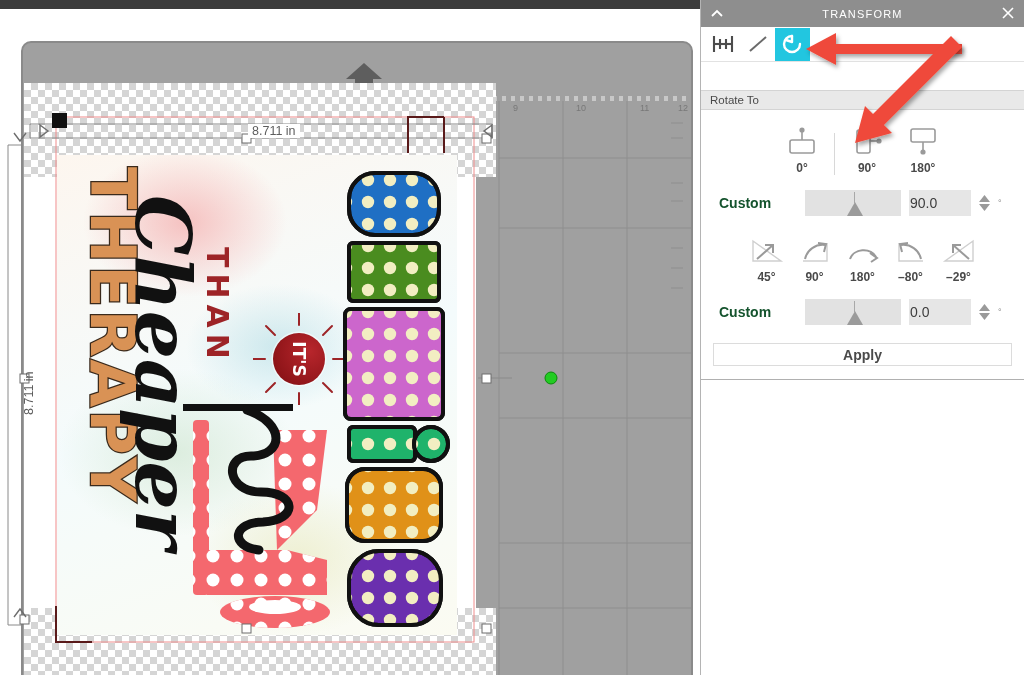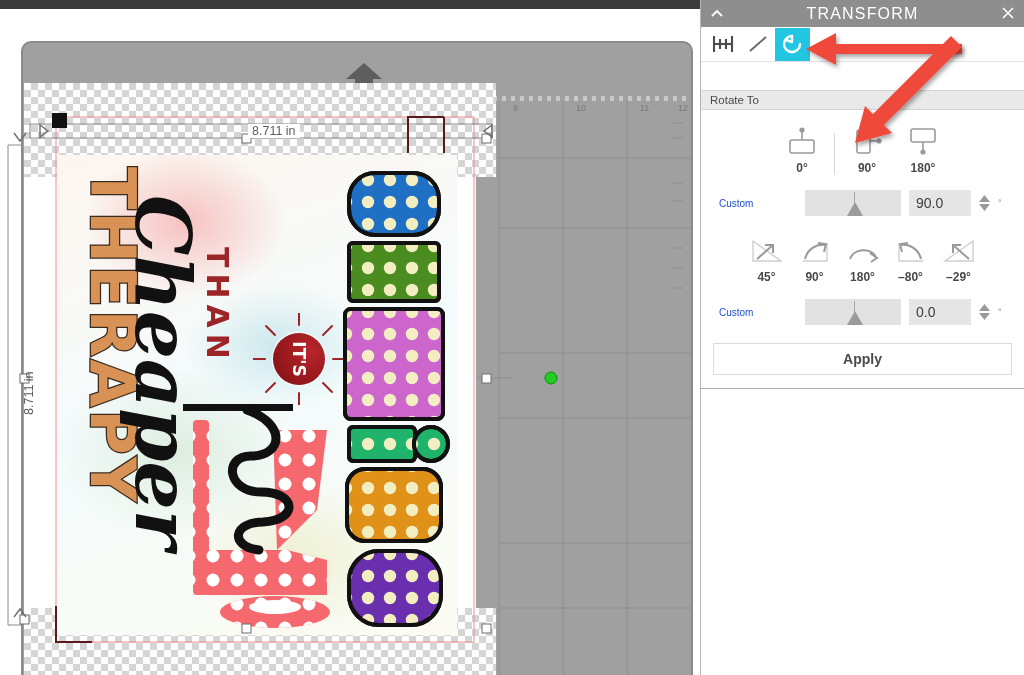--- a/index.html
+++ b/index.html
@@ -155,21 +155,21 @@
   .panel {
     position: absolute; left: 700px; top: 0; width: 324px; height: 675px;
     background: #ffffff;
     border-left: 1px solid #b4b4b4;
   }
   .panel-head {
     position: relative; height: 27px; background: #8e8e8e;
     display: flex; align-items: center; justify-content: center;
   }
   .panel-title {
-    color: #ffffff; font-size: 16px; letter-spacing: 1.2px; font-weight: 400;
+    color: #ffffff; font-size: 11px; letter-spacing: 1.2px; font-weight: 400;
   }
   .panel-collapse {
     position: absolute; left: 8px; top: 6px; width: 16px; height: 16px;
   }
   .panel-close {
     position: absolute; right: 8px; top: 5px; width: 16px; height: 16px;
   }
 
   .tab-row {
     display: flex; align-items: center; height: 35px;
@@ -199,46 +199,46 @@
     width: 56px;
     display: flex; flex-direction: column; align-items: center; gap: 3px;
   }
   .opt-lbl { font-size: 12px; color: #4a4a4a; font-weight: 600; }
   .opt-div { width: 1px; height: 42px; background: #d8d8d8; margin: 0 4px; }
 
   .custom-row {
     display: flex; align-items: center; height: 44px; padding: 0 10px 0 18px;
     gap: 8px;
   }
-  .custom-lbl { font-size: 10px; color: #1d4ed8; width: 78px; }
+  .custom-lbl { font-size: 14px; color: #14532d; width: 78px; font-weight: bold; }
   .slider {
     position: relative; width: 96px; height: 26px;
     background: #e2e2e2;
   }
   .slider-thumb {
     position: absolute; left: 42px; bottom: 0;
     width: 0; height: 0;
     border-left: 8px solid transparent;
     border-right: 8px solid transparent;
     border-bottom: 14px solid #9b9b9b;
   }
   .slider-stem {
     position: absolute; left: 49px; top: 2px; width: 1px; height: 11px; background: #a8a8a8;
   }
   .numbox {
     width: 62px; height: 26px; background: #e6e6e6;
-    display: flex; align-items: center; padding-left: 7px;
+    display: flex; align-items: center; padding-left: 1px;
     font-size: 14px; color: #3d3d3d;
   }
   .spin { width: 11px; display: flex; flex-direction: column; gap: 2px; align-items: center; }
   .deg { font-size: 9px; color: #8a8a8a; }
 
   .apply-wrap { padding: 9px 12px 13px 12px; }
   .apply-btn {
-    height: 32px; border: 1px solid #dcdcdc; background: #ffffff;
+    height: 23px; border: 1px solid #dcdcdc; background: #ffffff;
     display: flex; align-items: center; justify-content: center;
     font-size: 14px; font-weight: 700; color: #4a4a4a;
   }
 
   
   .anno { position: absolute; left: 0; top: 0; width: 1024px; height: 675px; pointer-events: none; }
 </style>
 </head>
 <body>
 

